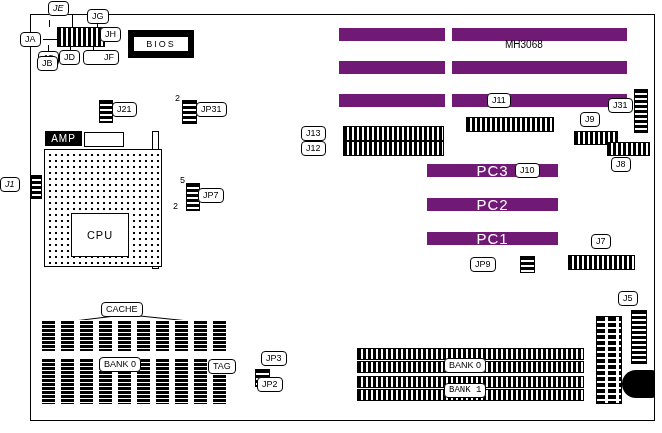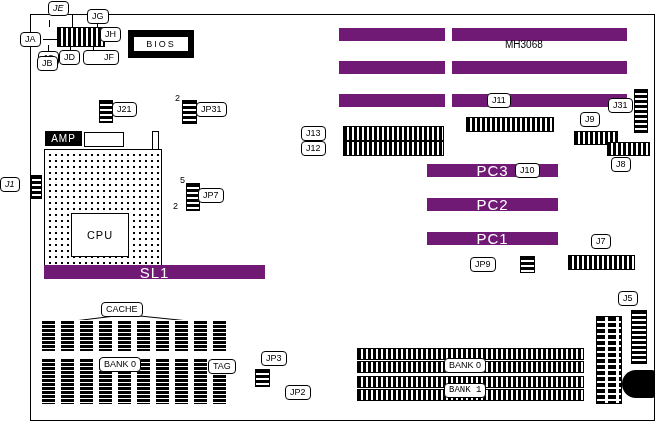--- a/index.html
+++ b/index.html
@@ -137,35 +137,34 @@
   <div class="cpu-box" style="left:71px; top:185px; width:56px; height:42px;margin-top:28px;">CPU</div>
 
   <div class="lbl" style="left:0px; top:177px;font-style:italic;">J1</div>
   <div class="striped-v" style="left:31px; top:175px; width:9px; height:22px;"></div>
 
   <div class="pin-num" style="left:180px; top:175px;">5</div>
   <div class="striped-v" style="left:186px; top:183px; width:12px; height:26px;"></div>
   <div class="pin-num" style="left:173px; top:201px;">2</div>
   <div class="lbl" style="left:198px; top:188px;">JP7</div>
 
-  <div class="bar" style="left:44px; top:265px; width:221px; height:14px;">SL1</div>
 
   <div class="lbl" style="left:101px; top:302px;">CACHE</div>
   <svg class="abs" style="left:50px; top:314px; width:190px; height:10px;" viewBox="0 0 190 10">
     <line x1="65" y1="2" x2="8" y2="9" stroke="#000" stroke-width="1"></line>
     <line x1="90" y1="2" x2="158" y2="9" stroke="#000" stroke-width="1"></line>
   </svg>
   <div class="cache-row" style="left:42px; top:320px; width:190px; height:31px;"></div>
   <div class="cache-row" style="left:42px; top:358px; width:190px; height:46px;"></div>
   <div class="lbl" style="left:99px; top:357px;">BANK 0</div>
   <div class="lbl" style="left:208px; top:359px;">TAG</div>
 
   <div class="lbl" style="left:261px; top:351px;">JP3</div>
   <div class="striped-v" style="left:255px; top:369px; width:13px; height:16px;"></div>
-  <div class="lbl" style="left:285px; top:377px;margin-top:8px;">JP2</div>
+  <div class="lbl" style="left:257px; top:377px;">JP2</div>
 
   <div class="striped-h" style="left:357px; top:348px; width:225px; height:10px;"></div>
   <div class="striped-h" style="left:357px; top:361px; width:225px; height:10px;"></div>
   <div class="lbl" style="left:444px; top:358px;">BANK 0</div>
   <div class="striped-h" style="left:357px; top:376px; width:225px; height:10px;"></div>
   <div class="striped-h" style="left:357px; top:389px; width:225px; height:10px;"></div>
   <div class="lbl" style="left:444px; top:383px;font-family:Liberation Mono, monospace;">BANK 1</div>
 
   <div class="grid-conn" style="left:596px; top:316px; width:24px; height:86px;"></div>
   <div class="lbl" style="left:618px; top:291px;">J5</div>

